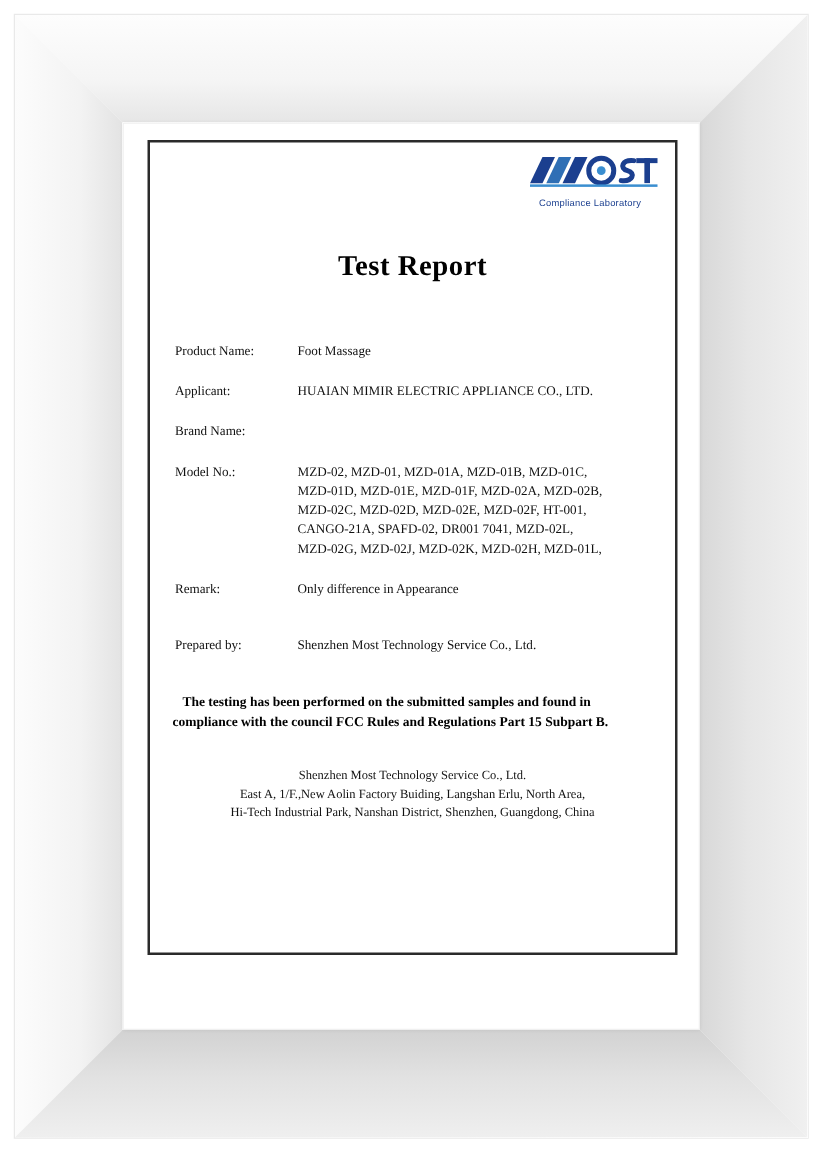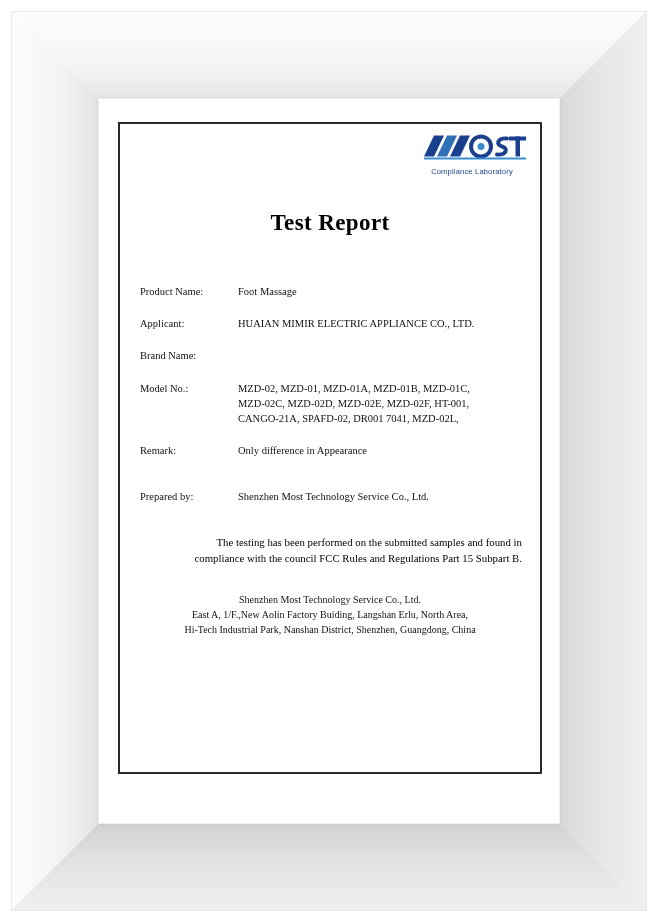--- a/index.html
+++ b/index.html
@@ -58,21 +58,21 @@
     width: 462px;
     height: 726px;
     background: #ffffff;
     box-shadow: inset 0 0 0 1px #f0f0f0, 0 0 3px rgba(0,0,0,0.08);
   }
 
   
   .page {
     position: absolute;
     left: 118px;
-    top: 122px;
+    top: 112px;
     width: 424px;
     height: 652px;
     background: #ffffff;
     border: 2px solid #2a2a2a;
     box-sizing: border-box;
   }
   .page-inner {
     position: relative;
     width: 100%;
     height: 100%;
@@ -132,22 +132,22 @@
   }
   .value { flex: 1 1 auto; }
   .value-lines div { white-space: nowrap; }
 
   .group-dates { margin-top: 14px; margin-bottom: 10px; }
   .row-prepared { margin-top: 30px; }
 
   
   .statement {
     margin-top: 30px;
-    text-align: right;
-    font-weight: normal;
+    text-align: left;
+    font-weight: bold;
     font-size: 10.8px;
     line-height: 1.5;
     padding: 0 4px;
     color: #000;
   }
   .statement .l1 { text-indent: 8px; }
 
   
   .footer {
     margin-top: 26px;
@@ -212,22 +212,24 @@
       </div>
 
       <div class="row">
         <div class="label">Brand Name:</div>
       </div>
 
       <div class="row">
         <div class="label">Model No.:</div>
         <div class="value value-lines">
           <div>MZD-02, MZD-01, MZD-01A, MZD-01B, MZD-01C,</div>
+          <div>MZD-01D, MZD-01E, MZD-01F, MZD-02A, MZD-02B,</div>
           <div>MZD-02C, MZD-02D, MZD-02E, MZD-02F, HT-001,</div>
           <div>CANGO-21A, SPAFD-02, DR001 7041, MZD-02L,</div>
+          <div>MZD-02G, MZD-02J, MZD-02K, MZD-02H, MZD-01L,</div>
         </div>
       </div>
 
       <div class="row">
         <div class="label">Remark:</div>
         <div class="value">Only difference in Appearance</div>
       </div>
 
 
       <div class="row row-prepared">

